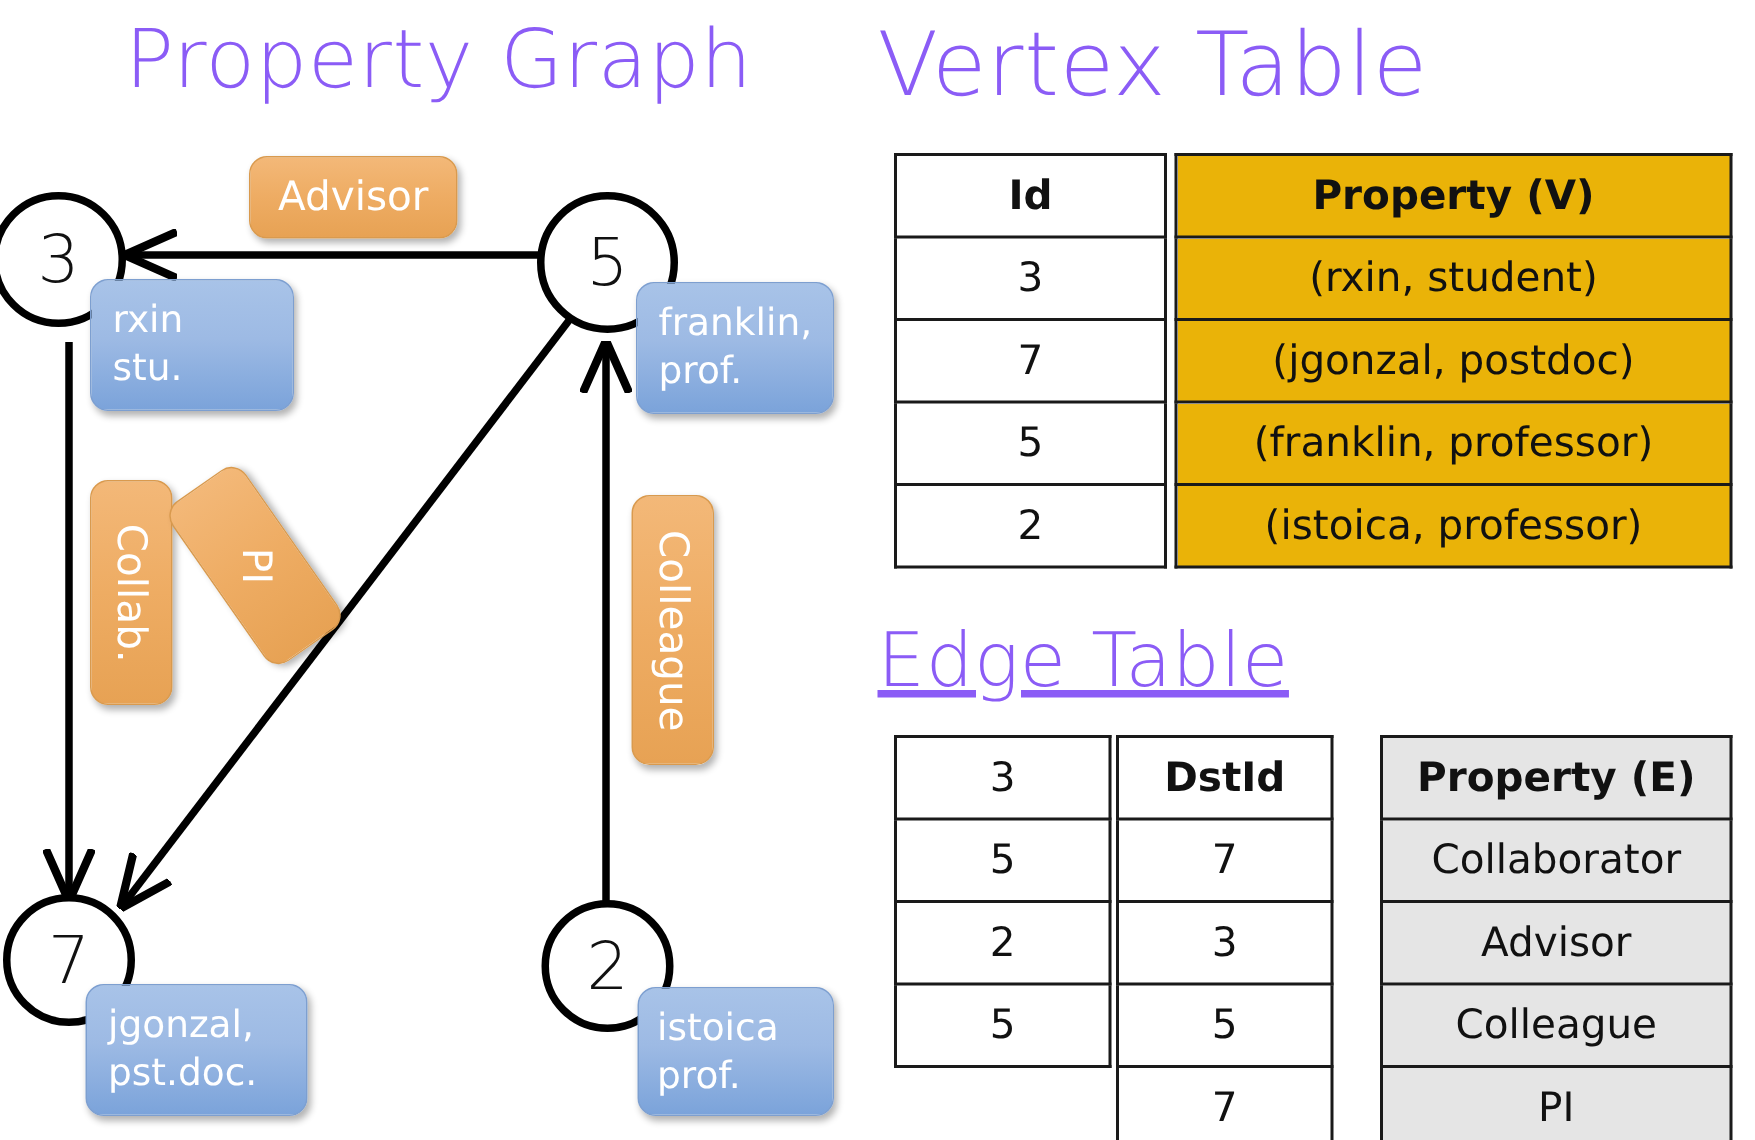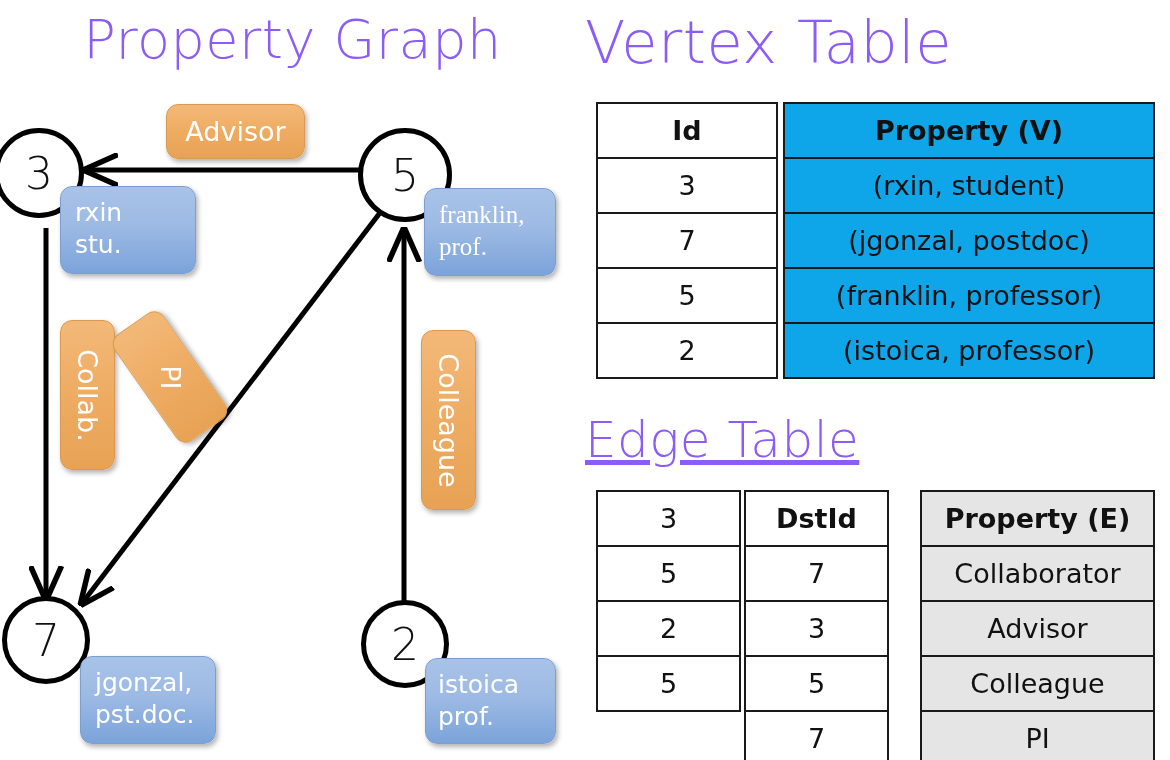--- a/index.html
+++ b/index.html
@@ -130,21 +130,21 @@
     font-size: 27px;
     color: #111;
     padding: 0;
     height: 53px;
     line-height: 53px;
     overflow: hidden;
     white-space: nowrap;
   }
   .tbl th { font-weight: bold; }
 
-  .fill-blue  { background: #0ea5e9; }
+  .fill-blue  { background: #eab308; }
   .fill-peach { background: #e5e5e5; }
 
   #vertex-id-table    { left: 596px; top: 102px;  width: 182px; }
   #vertex-prop-table  { left: 783px; top: 102px;  width: 372px; }
   #edge-src-table     { left: 596px; top: 490px;  width: 145px; }
   #edge-dst-table     { left: 744px; top: 490px;  width: 145px; }
   #edge-prop-table    { left: 920px; top: 490px;  width: 235px; }
 </style>
 </head>
 <body>
@@ -181,25 +181,25 @@
     <span>7</span>
   </div>
   <div class="node" id="node-2" style="left:361px; top:600px; width:88px; height:88px;">
     <span>2</span>
   </div>
 
   <div class="prop-box" style="left:60px; top:186px; width:136px; height:88px;">
     <div>rxin</div>
     <div>stu.</div>
   </div>
-  <div class="prop-box" style="left:424px; top:188px; width:132px; height:88px;font-family:Liberation Serif, serif;">
+  <div class="prop-box" style="left:424px; top:188px; width:132px; height:88px;">
     <div>franklin,</div>
     <div>prof.</div>
   </div>
-  <div class="prop-box" style="left:80px; top:656px; width:136px; height:88px;">
+  <div class="prop-box" style="left:57px; top:656px; width:148px; height:88px;">
     <div>jgonzal,</div>
     <div>pst.doc.</div>
   </div>
   <div class="prop-box" style="left:425px; top:658px; width:131px; height:86px;padding-left:12px;">
     <div>istoica</div>
     <div>prof.</div>
   </div>
 
   <div class="edge-label" style="left:166px; top:104px; width:139px; height:55px;">
     <span>Advisor</span>

